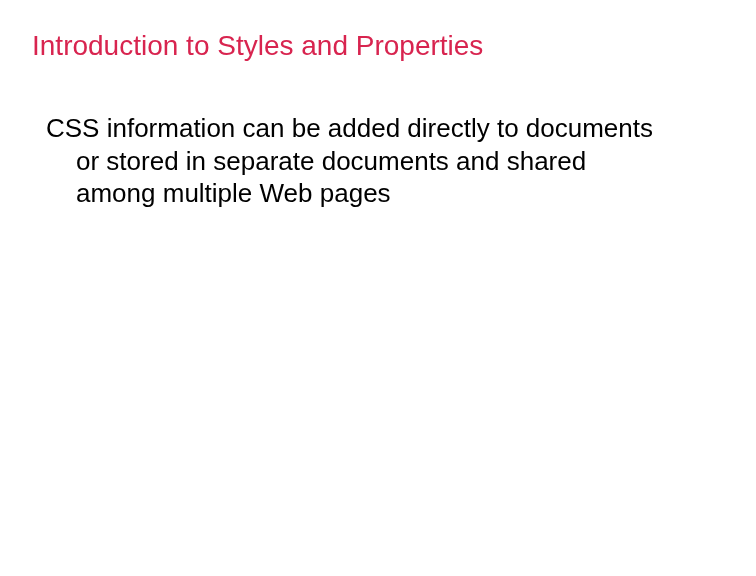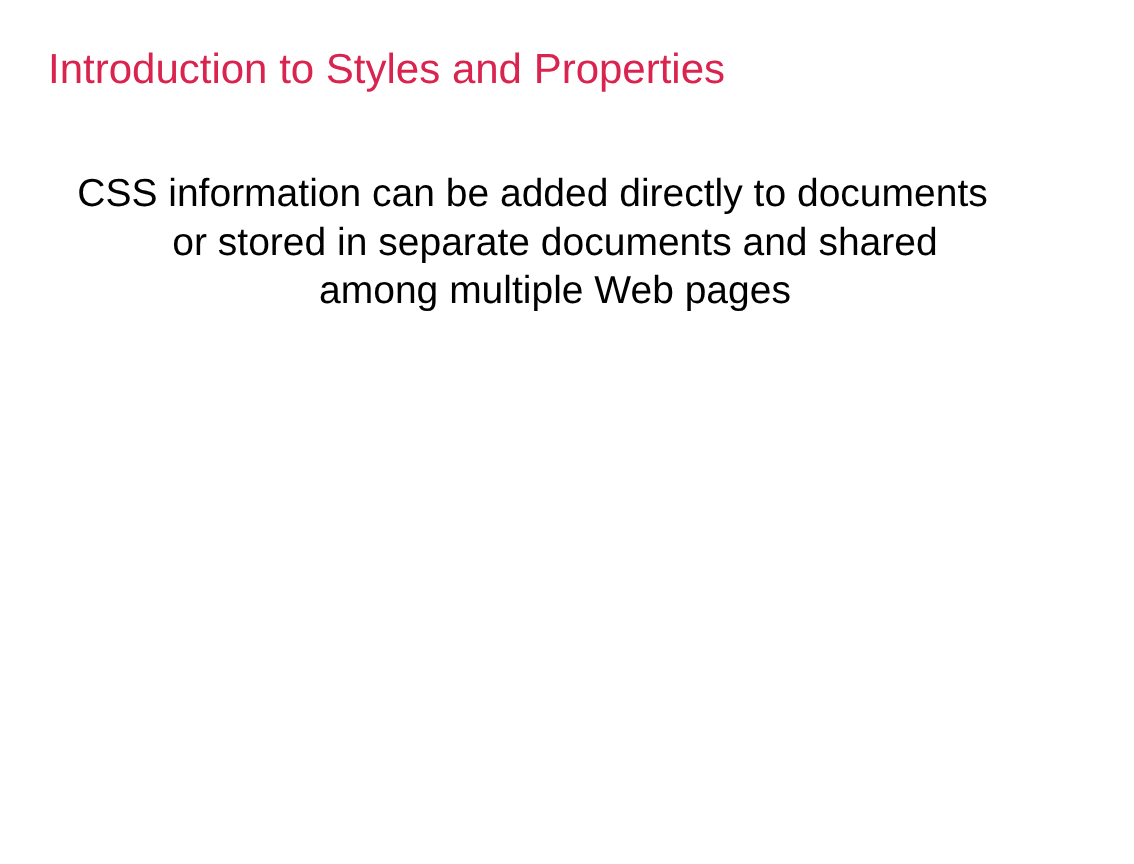--- a/index.html
+++ b/index.html
@@ -21,21 +21,20 @@
     }
     .slide-title {
       color: #d8244f;
       font-size: 28px;
       font-weight: normal;
       margin-bottom: 50px;
     }
     .body-text {
       padding-left: 14px;
       padding-right: 60px;
-      text-align: center;
     }
     .paragraph {
       color: #000000;
       font-size: 26px;
       line-height: 1.25;
       margin-bottom: 38px;
       text-indent: -30px;
       padding-left: 30px;
     }
   </style>

